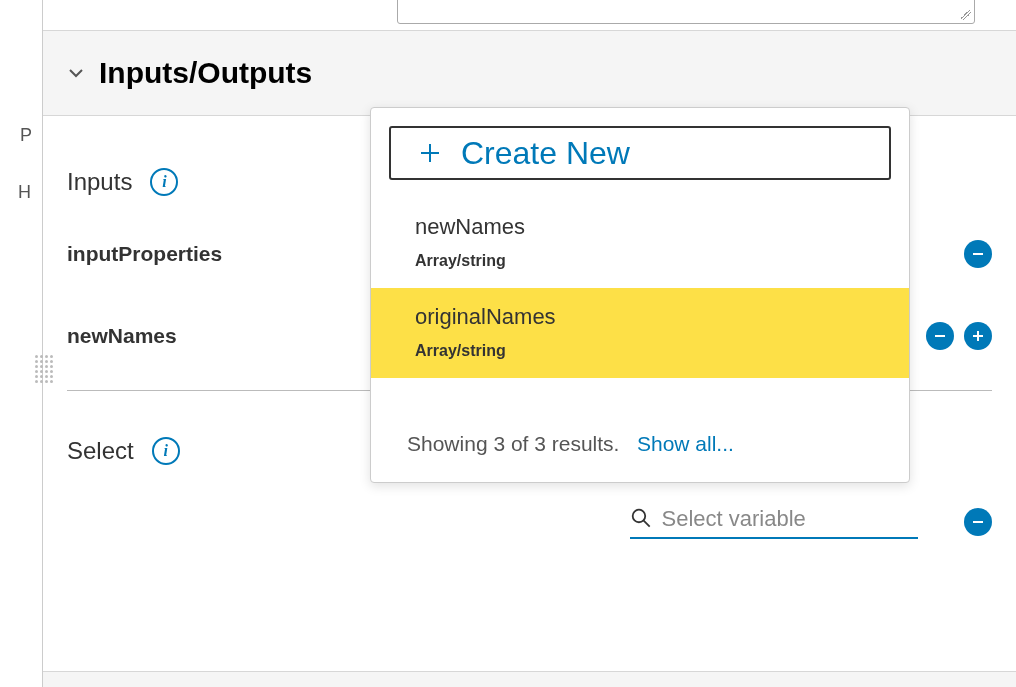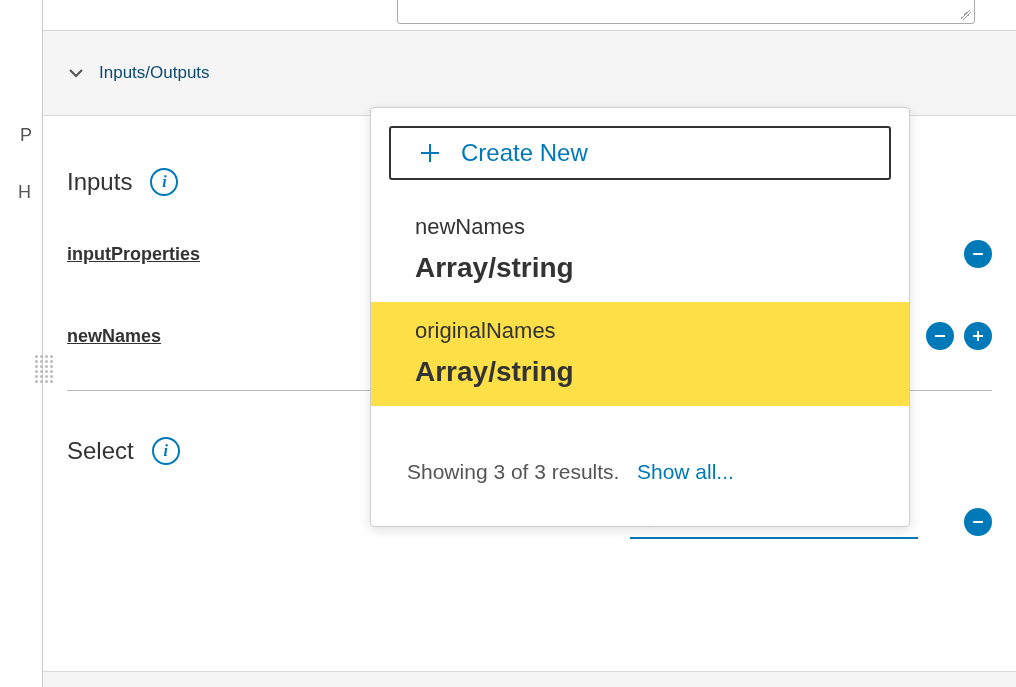--- a/index.html
+++ b/index.html
@@ -61,23 +61,23 @@
     padding-left: 24px;
     position: relative;
   }
   .chevron-down {
     width: 18px; height: 18px;
     position: relative;
     margin-right: 14px;
   }
   .chevron-down svg { width: 18px; height: 18px; }
   .section-header-title {
-    font-size: 17px;
-    font-weight: 400;
-    color: #0c4a6e;
+    font-size: 30px;
+    font-weight: 700;
+    color: #000000;
   }
   .body-area {
     position: relative;
     padding: 0 24px;
     height: 540px;
   }
   .group-row {
     display: flex;
     align-items: center;
     margin-top: 52px;
@@ -105,24 +105,23 @@
     line-height: 1;
   }
   .field-row {
     display: flex;
     align-items: center;
     justify-content: space-between;
     margin-top: 34px;
     height: 48px;
   }
   .field-label {
-    font-size: 18px;
+    font-size: 21px;
     font-weight: 600;
     color: #333;
-    text-decoration: underline;
   }
   .field-actions {
     display: flex;
     gap: 10px;
     align-items: center;
   }
   .circle-btn {
     width: 28px; height: 28px;
     border-radius: 50%;
     background: #0079b8;
@@ -200,42 +199,42 @@
     padding-left: 28px;
     cursor: pointer;
   }
   .plus-thin {
     width: 22px; height: 22px;
     margin-right: 20px;
   }
   .plus-thin svg { display:block; }
   .popover-create-label {
     color: #0079b8;
-    font-size: 24px;
+    font-size: 32px;
     font-weight: 400;
   }
   .popover-item {
     padding: 16px 44px 18px 44px;
     cursor: pointer;
   }
   .popover-item.hovered {
     background: #fde047;
   }
   .popover-item .pi-name {
     font-size: 22px;
     color: #333;
     margin-bottom: 12px;
   }
   .popover-item .pi-type {
-    font-size: 28px;
+    font-size: 16px;
     font-weight: 600;
     color: #333;
   }
   .popover-footer {
-    padding: 20px 36px 42px 36px;
+    padding: 20px 36px 26px 36px;
     font-size: 21px;
     color: #555;
   }
   .popover-footer a {
     color: #0079b8;
     text-decoration: none;
     cursor: pointer;
   }
   .drag-dots {
     position:absolute;

